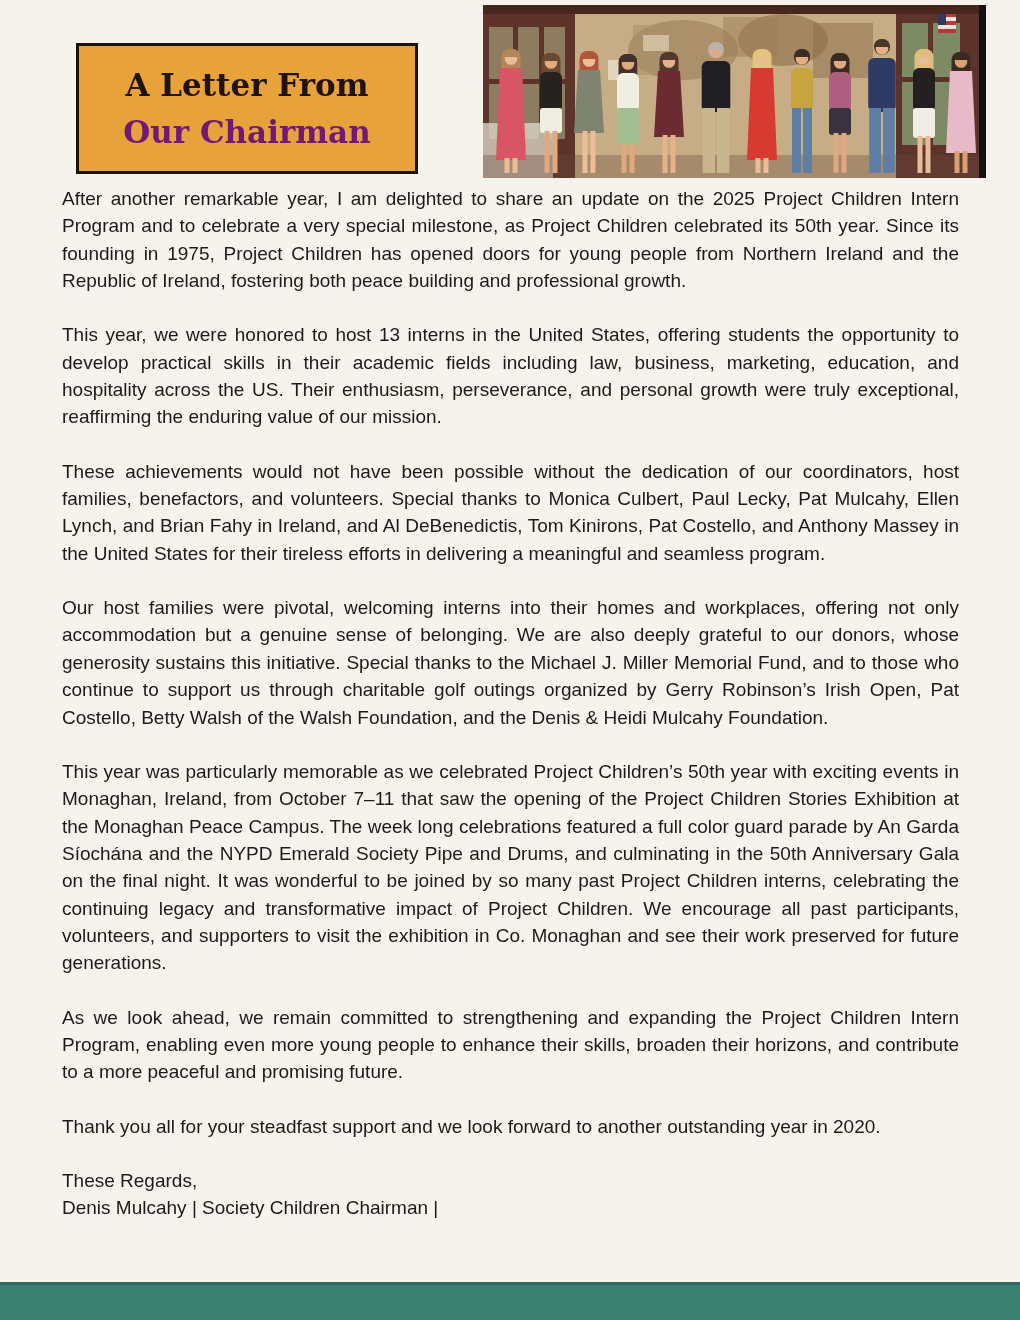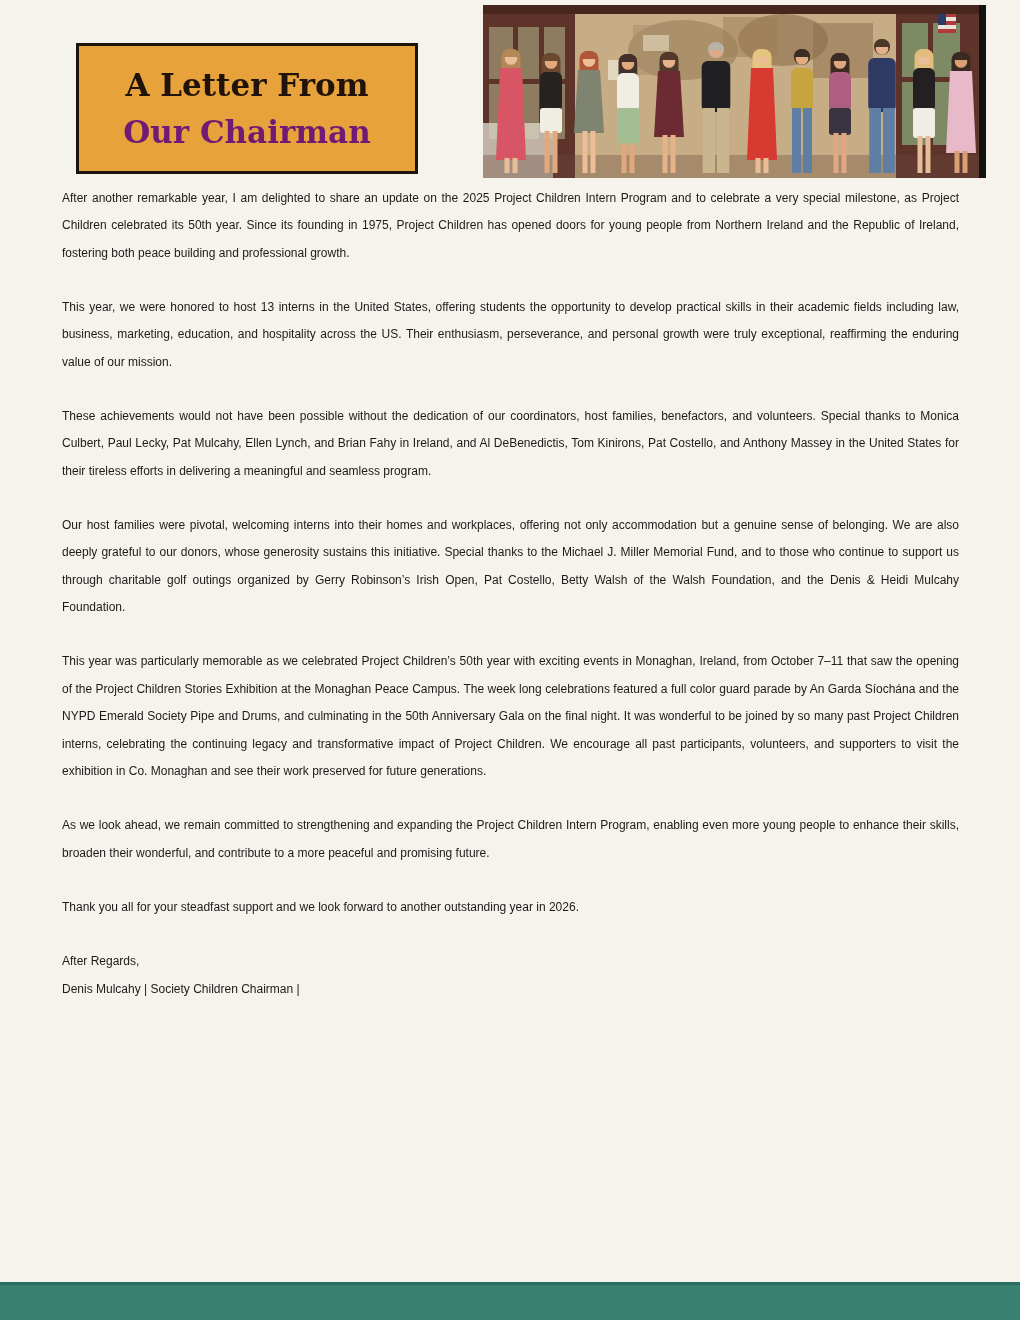--- a/index.html
+++ b/index.html
@@ -35,21 +35,21 @@
     left:483px;top:5px;
     width:503px;height:173px;
     overflow:hidden;
     background:#c7ad86;
   }
   .photo-frame svg{display:block;}
   .letter{
     position:absolute;
     left:62px;top:185px;
     width:897px;
-    font-size:12px;
+    font-size:19px;
     line-height:27.35px;
     color:#1b1b1b;
   }
   .letter p{
     margin:0 0 27px 0;
     text-align:justify;
   }
   .closing{margin-top:0;}
   .closing div{text-align:left;}
   .footer-band{
@@ -197,23 +197,23 @@
         <path d="M 470 55 A 8 8 0 0 1 486 55 Z" fill="#3a2a22"></path>
       </svg>
   </div>
 
   <div class="letter">
     <p>After another remarkable year, I am delighted to share an update on the 2025 Project Children Intern Program and to celebrate a very special milestone, as Project Children celebrated its 50th year. Since its founding in 1975, Project Children has opened doors for young people from Northern Ireland and the Republic of Ireland, fostering both peace building and professional growth.</p>
     <p>This year, we were honored to host 13 interns in the United States, offering students the opportunity to develop practical skills in their academic fields including law, business, marketing, education, and hospitality across the US. Their enthusiasm, perseverance, and personal growth were truly exceptional, reaffirming the enduring value of our mission.</p>
     <p>These achievements would not have been possible without the dedication of our coordinators, host families, benefactors, and volunteers. Special thanks to Monica Culbert, Paul Lecky, Pat Mulcahy, Ellen Lynch, and Brian Fahy in Ireland, and Al DeBenedictis, Tom Kinirons, Pat Costello, and Anthony Massey in the United States for their tireless efforts in delivering a meaningful and seamless program.</p>
     <p>Our host families were pivotal, welcoming interns into their homes and workplaces, offering not only accommodation but a genuine sense of belonging. We are also deeply grateful to our donors, whose generosity sustains this initiative. Special thanks to the Michael J. Miller Memorial Fund, and to those who continue to support us through charitable golf outings organized by Gerry Robinson’s Irish Open, Pat Costello, Betty Walsh of the Walsh Foundation, and the Denis &amp; Heidi Mulcahy Foundation.</p>
     <p>This year was particularly memorable as we celebrated Project Children’s 50th year with exciting events in Monaghan, Ireland, from October 7–11 that saw the opening of the Project Children Stories Exhibition at the Monaghan Peace Campus. The week long celebrations featured a full color guard parade by An Garda Síochána and the NYPD Emerald Society Pipe and Drums, and culminating in the 50th Anniversary Gala on the final night. It was wonderful to be joined by so many past Project Children interns, celebrating the continuing legacy and transformative impact of Project Children. We encourage all past participants, volunteers, and supporters to visit the exhibition in Co. Monaghan and see their work preserved for future generations.</p>
-    <p>As we look ahead, we remain committed to strengthening and expanding the Project Children Intern Program, enabling even more young people to enhance their skills, broaden their wonderful, and contribute to a more peaceful and promising future.</p>
-    <p>Thank you all for your steadfast support and we look forward to another outstanding year in 2026.</p>
+    <p>As we look ahead, we remain committed to strengthening and expanding the Project Children Intern Program, enabling even more young people to enhance their skills, broaden their horizons, and contribute to a more peaceful and promising future.</p>
+    <p>Thank you all for your steadfast support and we look forward to another outstanding year in 2020.</p>
     <div class="closing">
-      <div>After Regards,</div>
+      <div>These Regards,</div>
       <div>Denis Mulcahy | Society Children Chairman |</div>
     </div>
   </div>
 
   <div class="footer-band" style="background: rgb(58, 129, 114); border-top-color: rgb(46, 110, 96);"></div>
 
 </div>
 
 </body></html>

